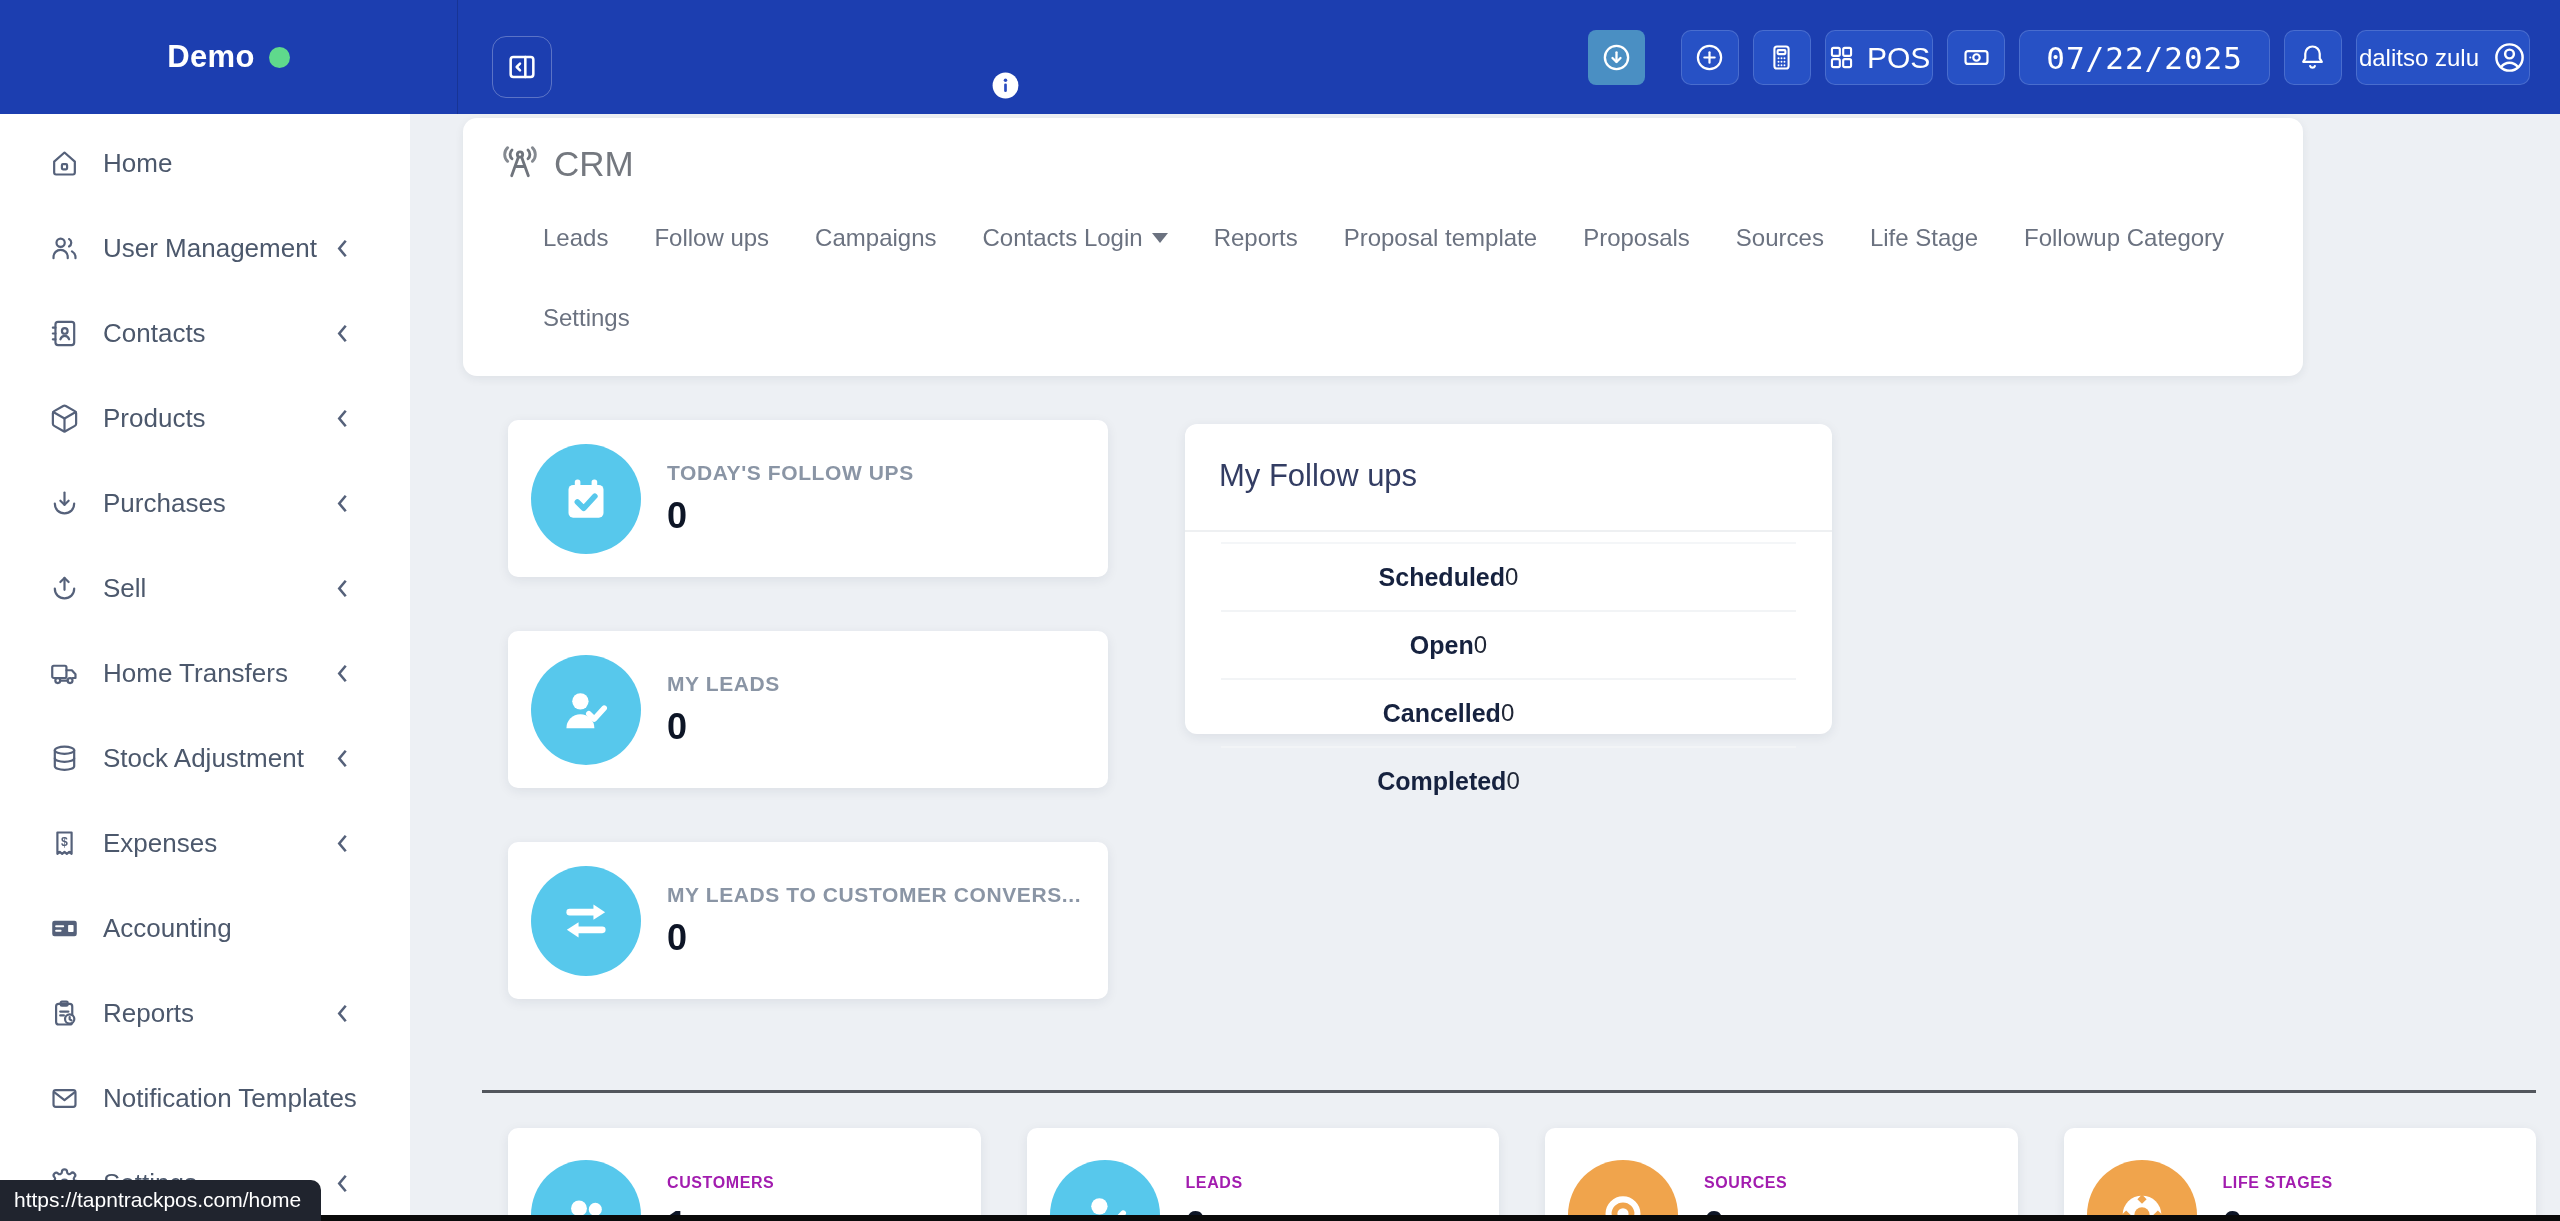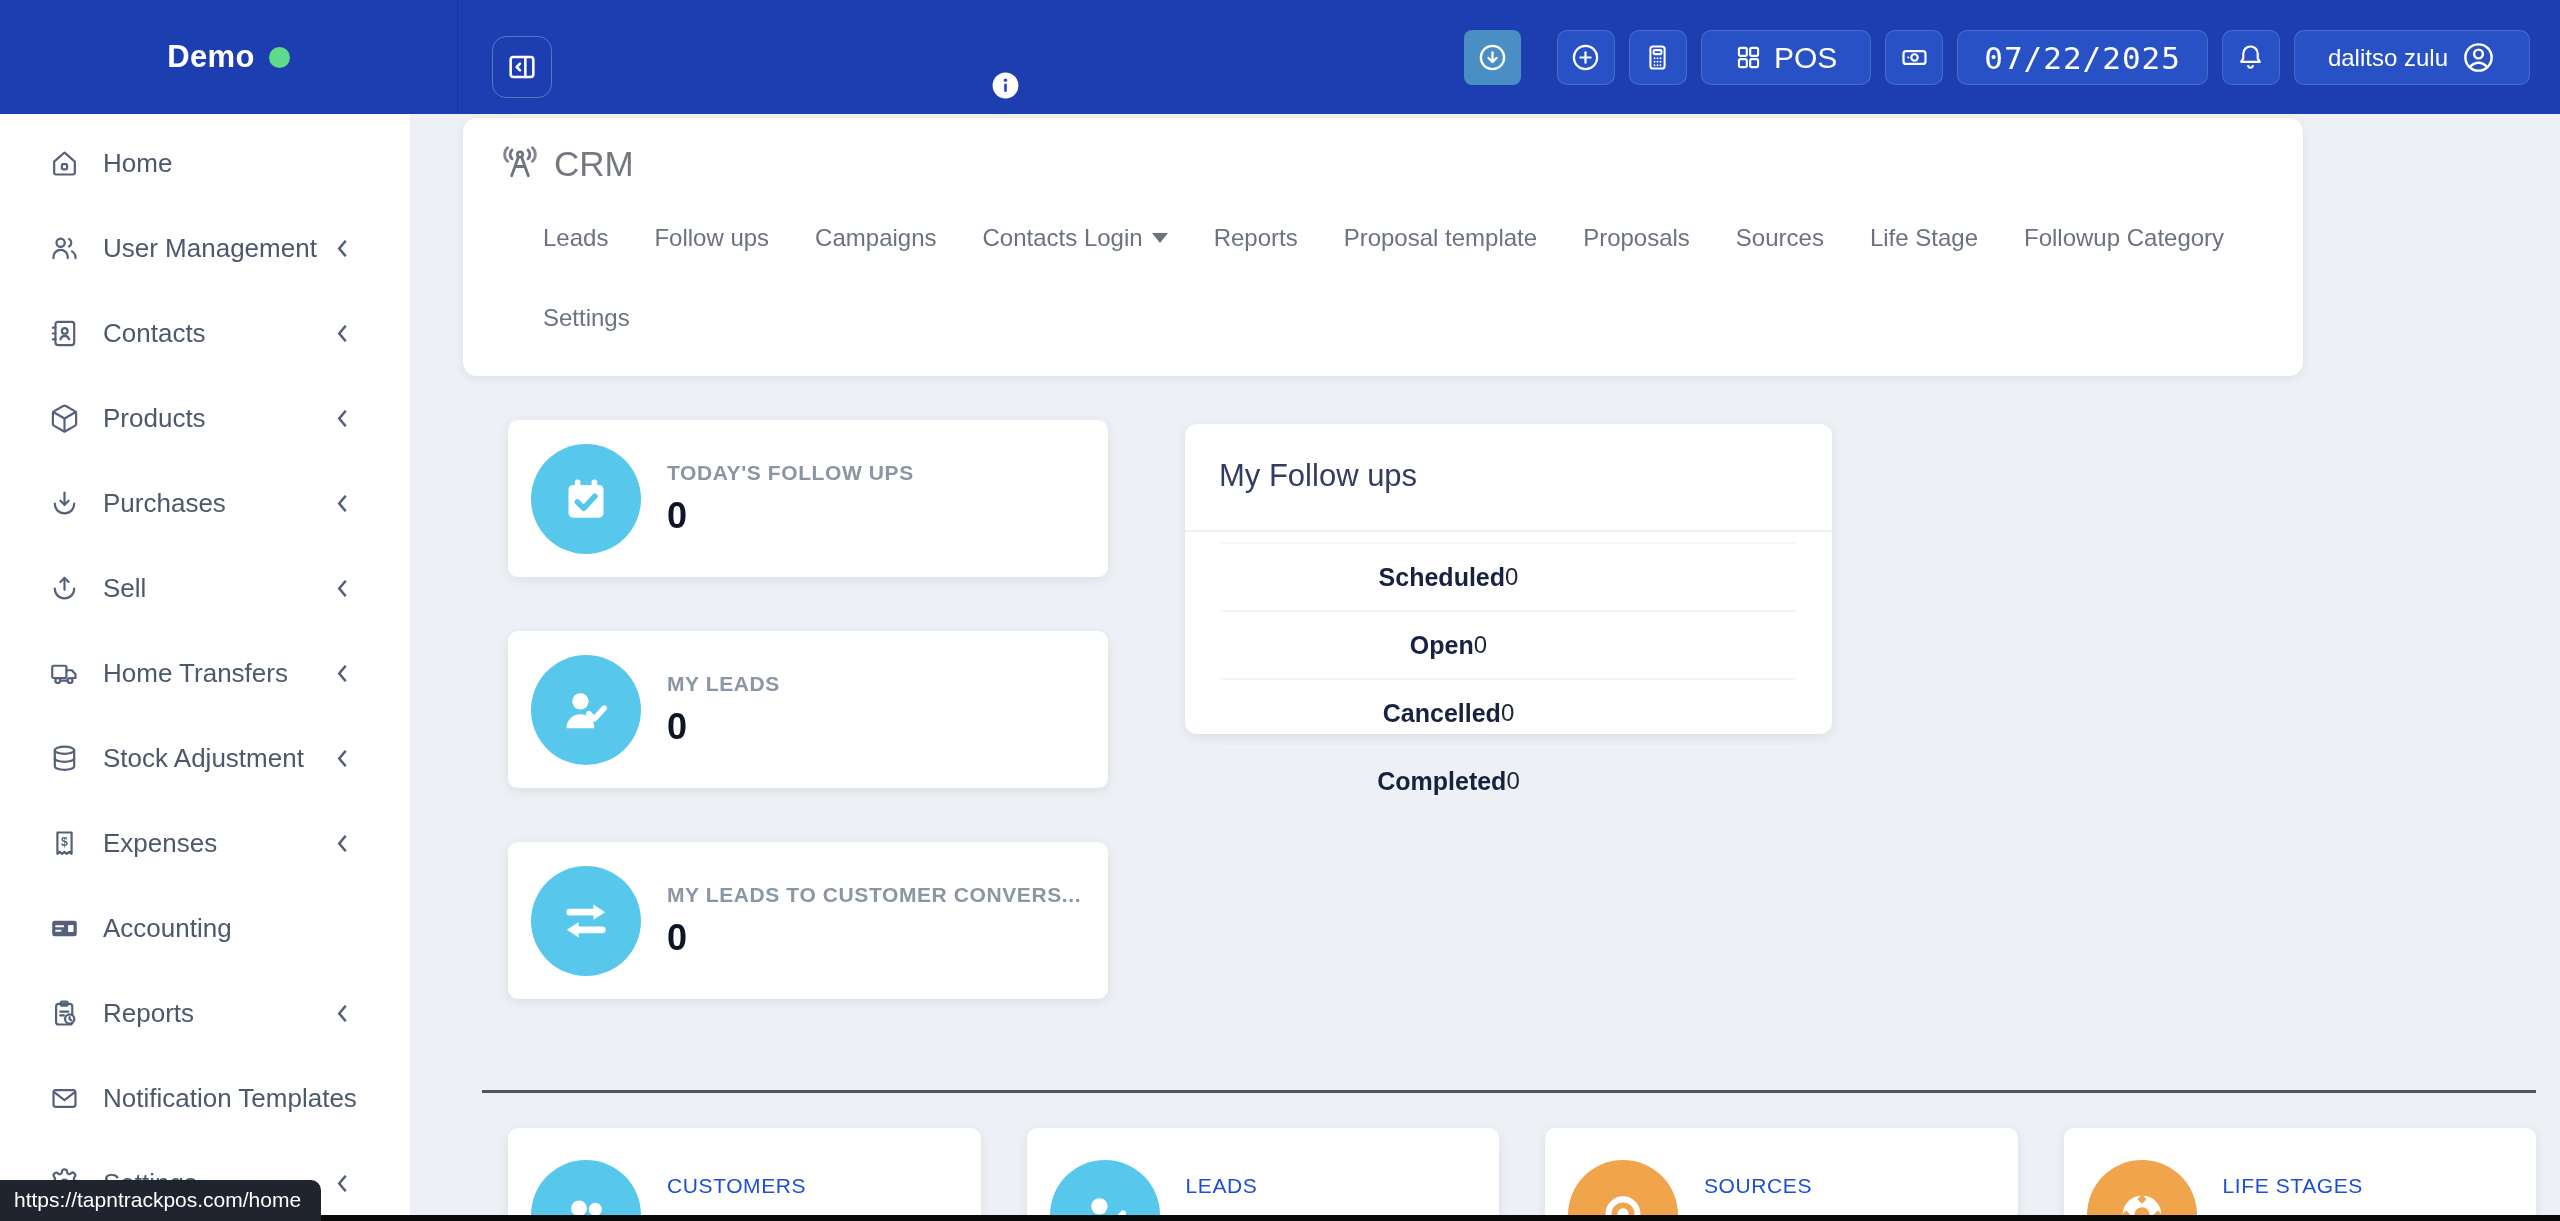--- a/index.html
+++ b/index.html
@@ -13,21 +13,21 @@
 
   
   .topbar{position:absolute;left:0;top:0;width:2560px;height:114px;background:#1c3eb0;display:flex;}
   .brand-area{width:457px;height:114px;display:flex;align-items:center;justify-content:center;gap:14px;border-right:1px solid rgba(0,0,0,.15);}
   .brand-title{color:#fff;font-size:31px;font-weight:600;letter-spacing:.3px;}
   .brand-dot{width:21px;height:21px;border-radius:50%;background:#5fd98c;}
   .collapse-btn{position:absolute;left:492px;top:36px;width:58px;height:60px;border:1px solid rgba(255,255,255,.28);border-radius:14px;display:flex;align-items:center;justify-content:center;color:#fff;cursor:pointer;background:transparent;}
   .collapse-btn .icon{width:32px;height:32px;}
   .info-bubble{position:absolute;left:990px;top:70px;width:31px;height:31px;}
   .tb-right{position:absolute;right:30px;top:30px;display:flex;align-items:center;gap:14px;}
-  .tb-btn{height:55px;border-radius:10px;background:#2751c5;border:1px solid rgba(255,255,255,.16);color:#fff;display:inline-flex;align-items:center;justify-content:center;padding:0 33px;cursor:pointer;box-sizing:border-box;}
+  .tb-btn{height:55px;border-radius:10px;background:#2751c5;border:1px solid rgba(255,255,255,.16);color:#fff;display:inline-flex;align-items:center;justify-content:center;padding:0 2px;cursor:pointer;box-sizing:border-box;}
   .tb-btn.square{width:58px;padding:0;}
   .tb-btn .icon{width:31px;height:31px;}
   .tb-btn.highlight{background:#4a8fc3;border:none;border-radius:8px;margin-right:22px;width:57px;}
   .tb-btn-label{font-size:30px;margin-left:12px;}
   .tb-date{font-family:"DejaVu Sans Mono",monospace;font-size:31px;letter-spacing:1px;padding:0 26px;}
   .tb-user-label{font-size:24px;margin-right:13px;}
   .tb-btn .avatar{width:35px;height:35px;}
 
   
   .sidebar{position:absolute;left:0;top:114px;width:410px;bottom:0;background:#ffffff;padding-top:7px;box-sizing:border-box;z-index:5;}
@@ -65,21 +65,21 @@
 
   .section-divider{position:absolute;left:482px;top:1090px;width:2054px;height:3px;background:#52565c;}
 
   .bottom-row{position:absolute;left:508px;top:1128px;width:2028px;display:flex;gap:46px;}
   .bottom-card{flex:1;height:175px;background:#fff;border-radius:10px;box-shadow:0 3px 12px rgba(30,41,59,.08);display:flex;align-items:flex-start;padding:32px 0 0 23px;box-sizing:border-box;}
   .bottom-circle{width:110px;height:110px;border-radius:50%;display:flex;align-items:center;justify-content:center;color:#fff;}
   .bottom-circle.sky{background:#57c8ec;}
   .bottom-circle.orange{background:#f0a44c;}
   .bottom-circle .icon{width:56px;height:56px;}
   .bottom-texts{margin-left:26px;padding-top:14px;}
-  .bottom-label{font-size:21px;font-weight:400;letter-spacing:.6px;color:#1d4ed8;white-space:nowrap;}
+  .bottom-label{font-size:16px;font-weight:700;letter-spacing:.6px;color:#a21caf;white-space:nowrap;}
   .bottom-value{font-size:36px;font-weight:700;color:#0d1526;margin-top:12px;}
 
   .bottom-strip{position:absolute;left:0;right:0;bottom:0;height:6px;background:#0a0a0a;z-index:40;}
   .status-tooltip{position:absolute;left:0;bottom:0;z-index:50;background:#20242e;color:#fff;font-size:21px;padding:8px 20px 9px 14px;border-radius:0 10px 0 0;white-space:nowrap;}
 </style>
 </head>
 <body>
 
 <div class="topbar">
   <div class="brand-area">

